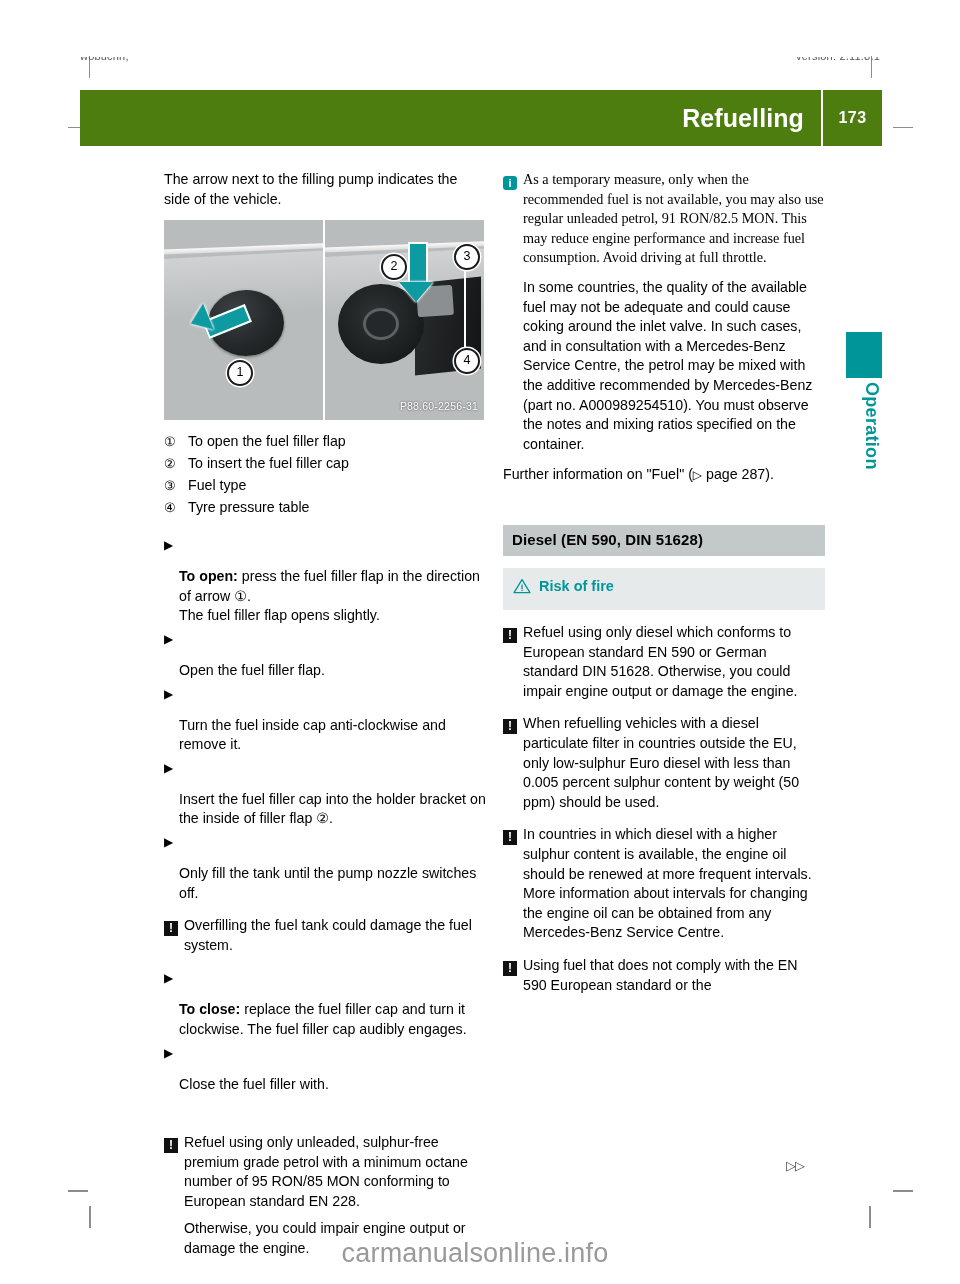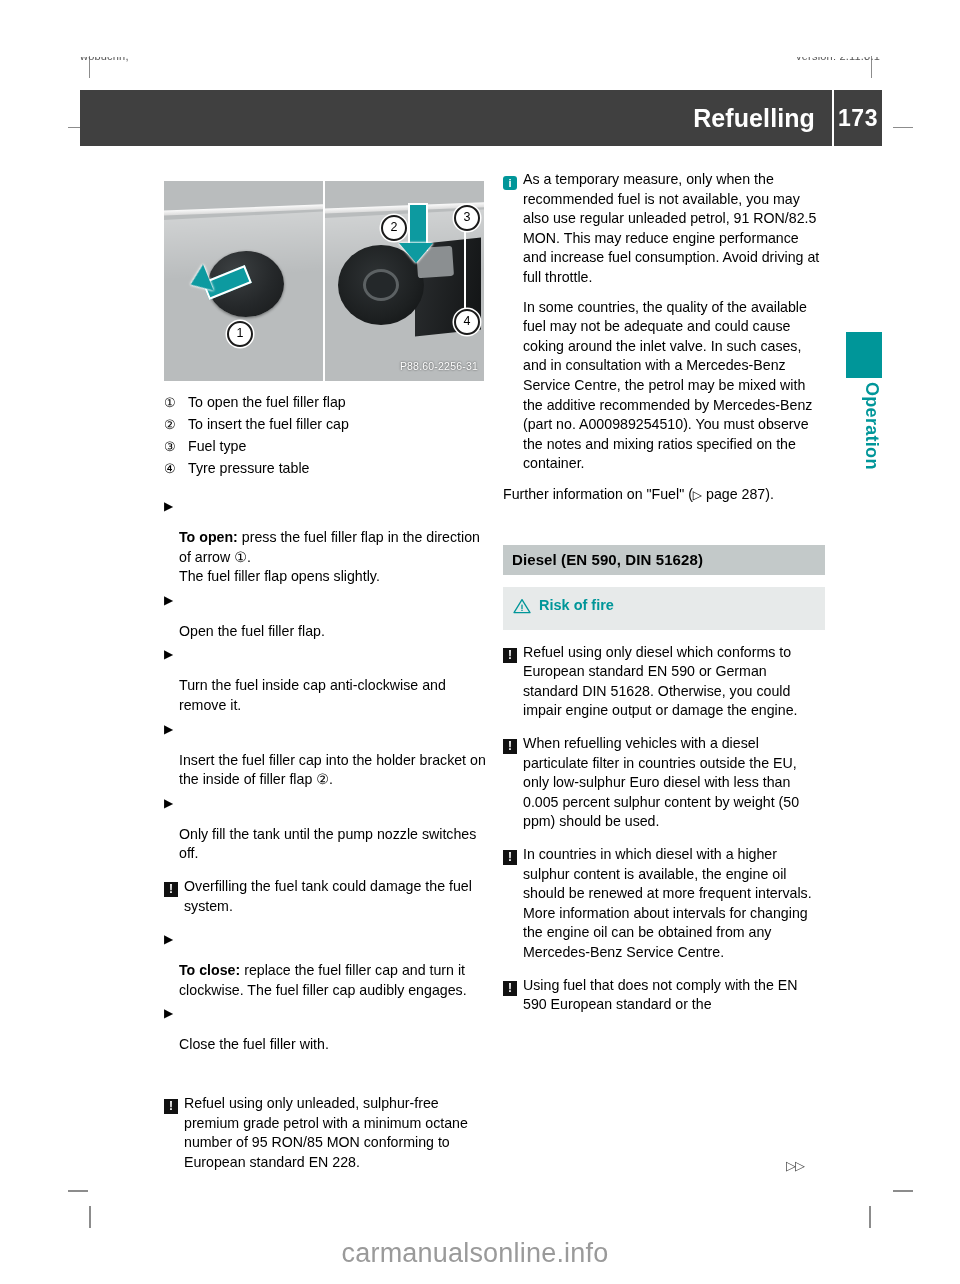--- a/index.html
+++ b/index.html
@@ -42,42 +42,42 @@
     top: -7px;
     display: flex;
     justify-content: space-between;
   }
 
   
   .page-header {
     position: absolute;
     top: 90px; left: 80px;
     width: 802px; height: 56px;
-    background: #404040;
+    background: #4d7c0f;
     display: flex;
     align-items: center;
   }
   .page-header .title {
     flex: 1;
     text-align: right;
     color: #ffffff;
     font-size: 25px;
     font-weight: bold;
     padding-right: 17px;
     letter-spacing: .1px;
   }
   .page-header .divider {
     width: 2px;
     height: 56px;
     background: #ffffff;
   }
   .page-header .pagenum {
-    width: 48px;
+    width: 59px;
     color: #ffffff;
-    font-size: 23px;
+    font-size: 16px;
     font-weight: bold;
     text-align: center;
     letter-spacing: .5px;
   }
 
   
   .chapter-tab {
     position: absolute;
     left: 846px; top: 332px;
     width: 36px; height: 46px;
@@ -317,21 +317,21 @@
     display: inline-block;
     width: 14px; height: 14px;
     background: #009699;
     color: #ffffff;
     font-size: 11px;
     font-weight: bold;
     line-height: 14px;
     text-align: center;
     border-radius: 3px;
   }
-  .info-txt { flex: 1; }
+  .info-txt { flex: 1; font-family: Liberation Serif, serif; }
   .info-cont { margin-left: 20px; }
 
   
   .sect-head {
     background: #c3c9c9;
     font-size: 15px;
     font-weight: bold;
     padding: 5px 9px 6px 9px;
     margin: 0 0 12px 0;
     letter-spacing: .1px;
@@ -402,20 +402,21 @@
   <div class="title">Refuelling</div>
   <div class="divider"></div>
   <div class="pagenum">173</div>
 </div>
 
 <div class="chapter-tab"></div>
 <div class="chapter-label">Operation</div>
 
 <div class="col col-left">
 
+  <p class="para">The arrow next to the filling pump indicates the side of the vehicle.</p>
 
   <div class="figure">
 
     <div class="fig-half fig-left">
       <div class="body-panel"></div>
       <div class="trim-line" style="top:26px;"></div>
       <div class="shadow-sweep" style="top:34px;"></div>
       <div class="flap-closed"></div>
       <div class="arrow-teal arrow1"></div>
       <div class="arrow1-head"></div>
@@ -509,20 +510,21 @@
   </div>
 
   <div class="spacer-20"></div>
   <div class="spacer-12"></div>
 
 
   <div class="note-row" style="margin-top:4px">
     <span class="note-mark"><span class="excl-box">!</span></span>
     <span class="note-txt">
       <span>Refuel using only unleaded, sulphur-free premium grade petrol with a minimum octane number of 95 RON/85 MON conforming to European standard EN 228.</span>
+      <div style="margin-top:8px">Otherwise, you could impair engine output or damage the engine.</div>
     </span>
   </div>
 
 </div>
 
 <div class="col col-right">
 
   <div class="info-row">
     <span class="info-mark"><span class="info-box">i</span></span>
     <span class="info-txt">As a temporary measure, only when the recommended fuel is not available, you may also use regular unleaded petrol, 91 RON/82.5 MON. This may reduce engine performance and increase fuel consumption. Avoid driving at full throttle.</span>

